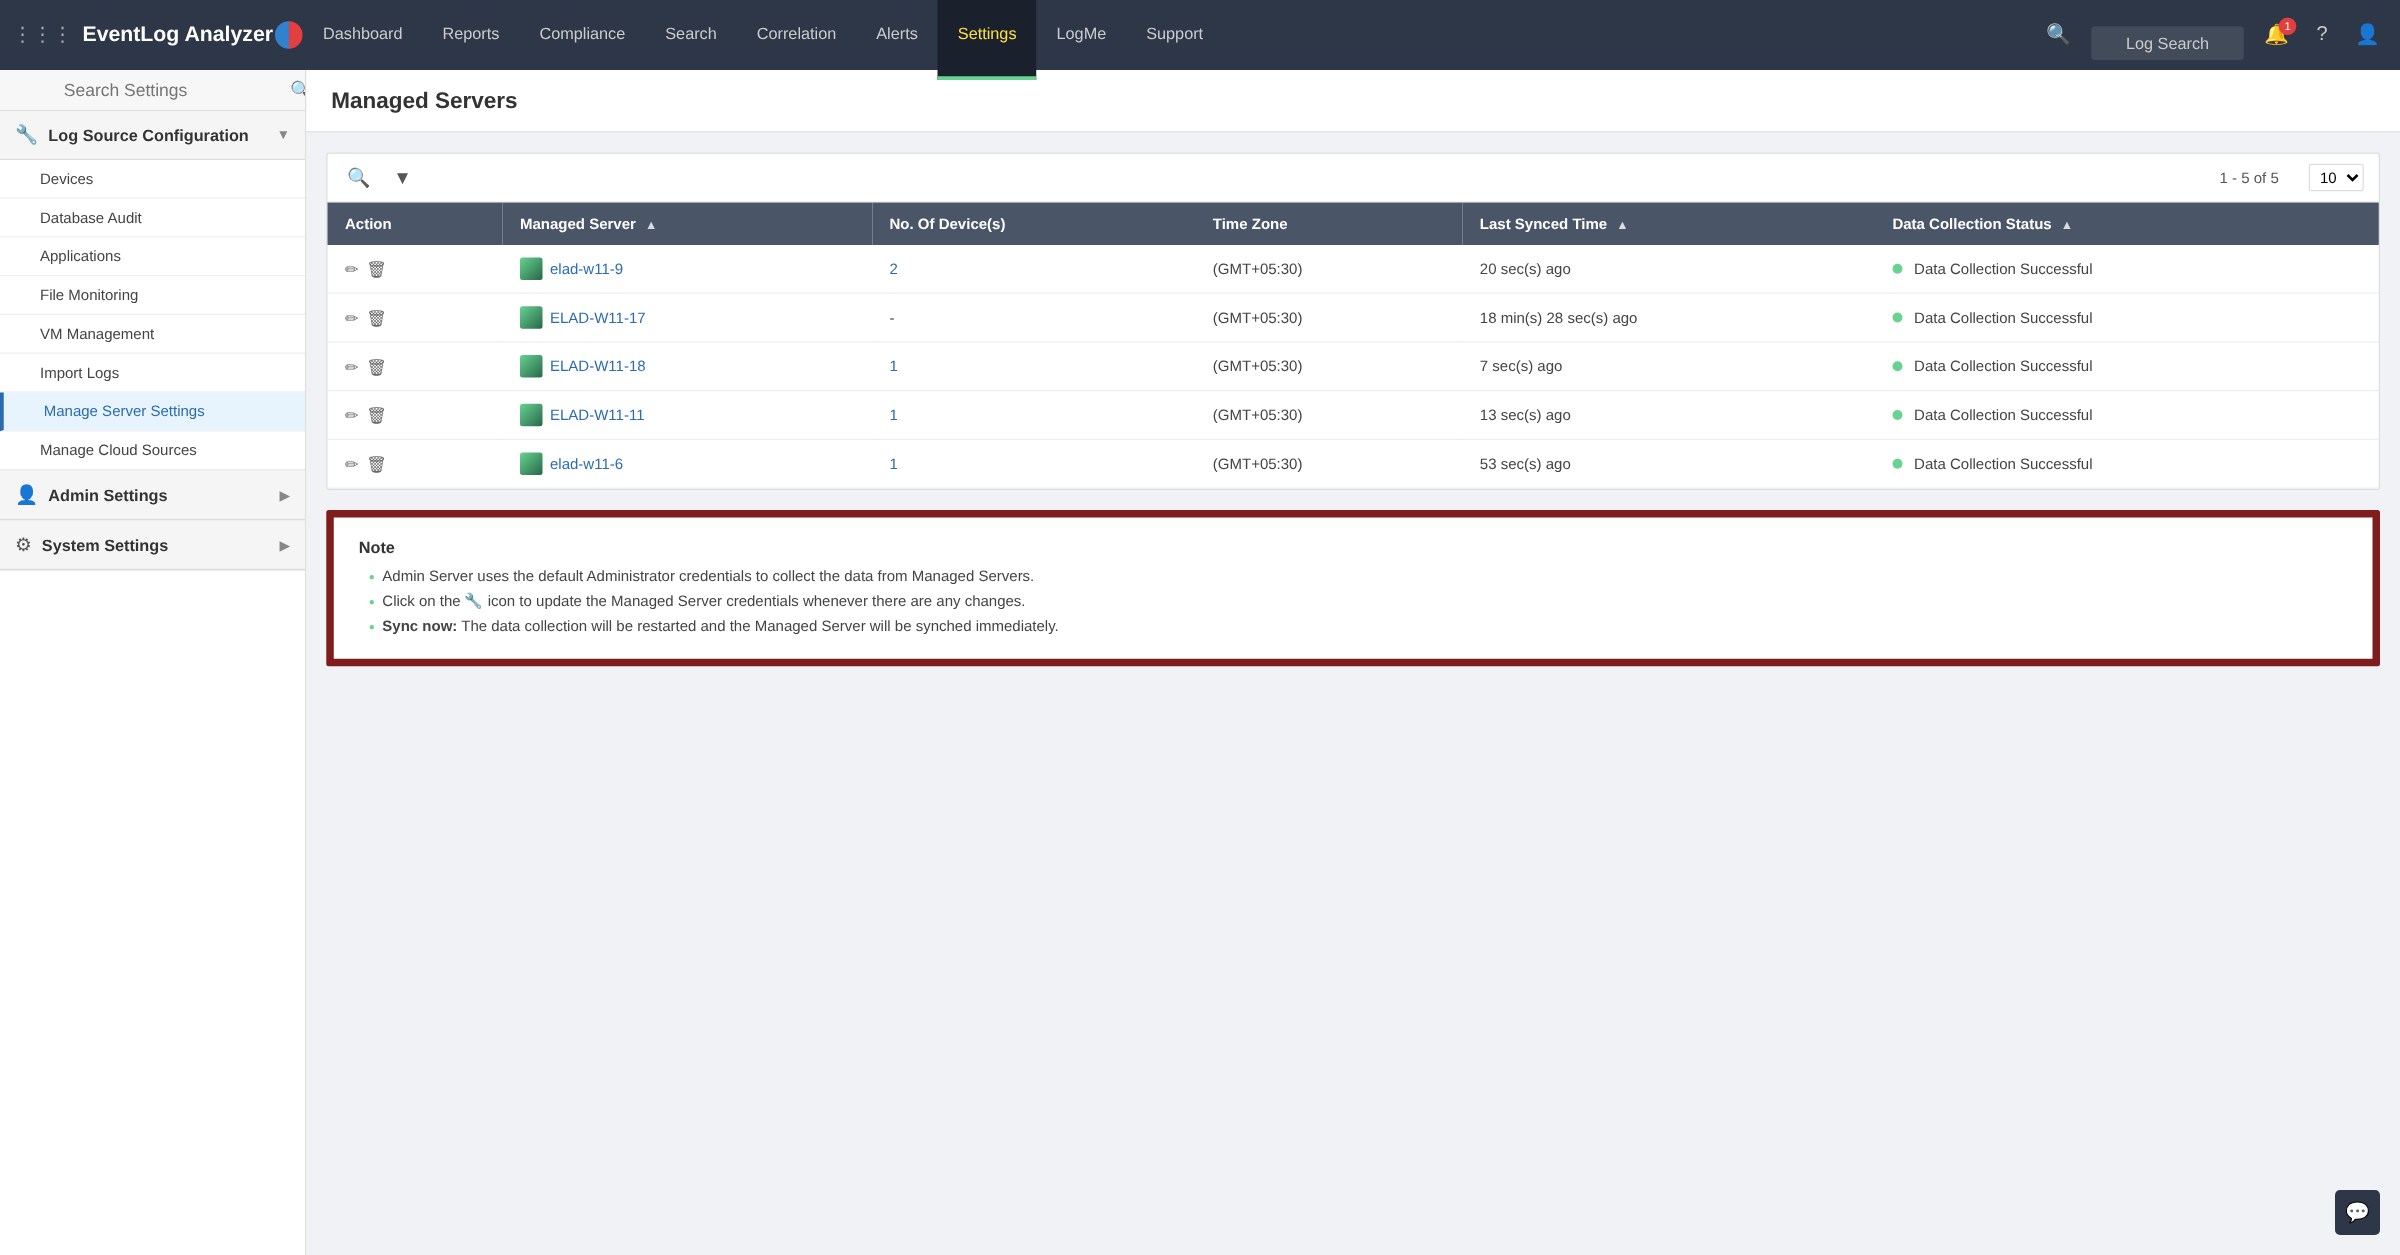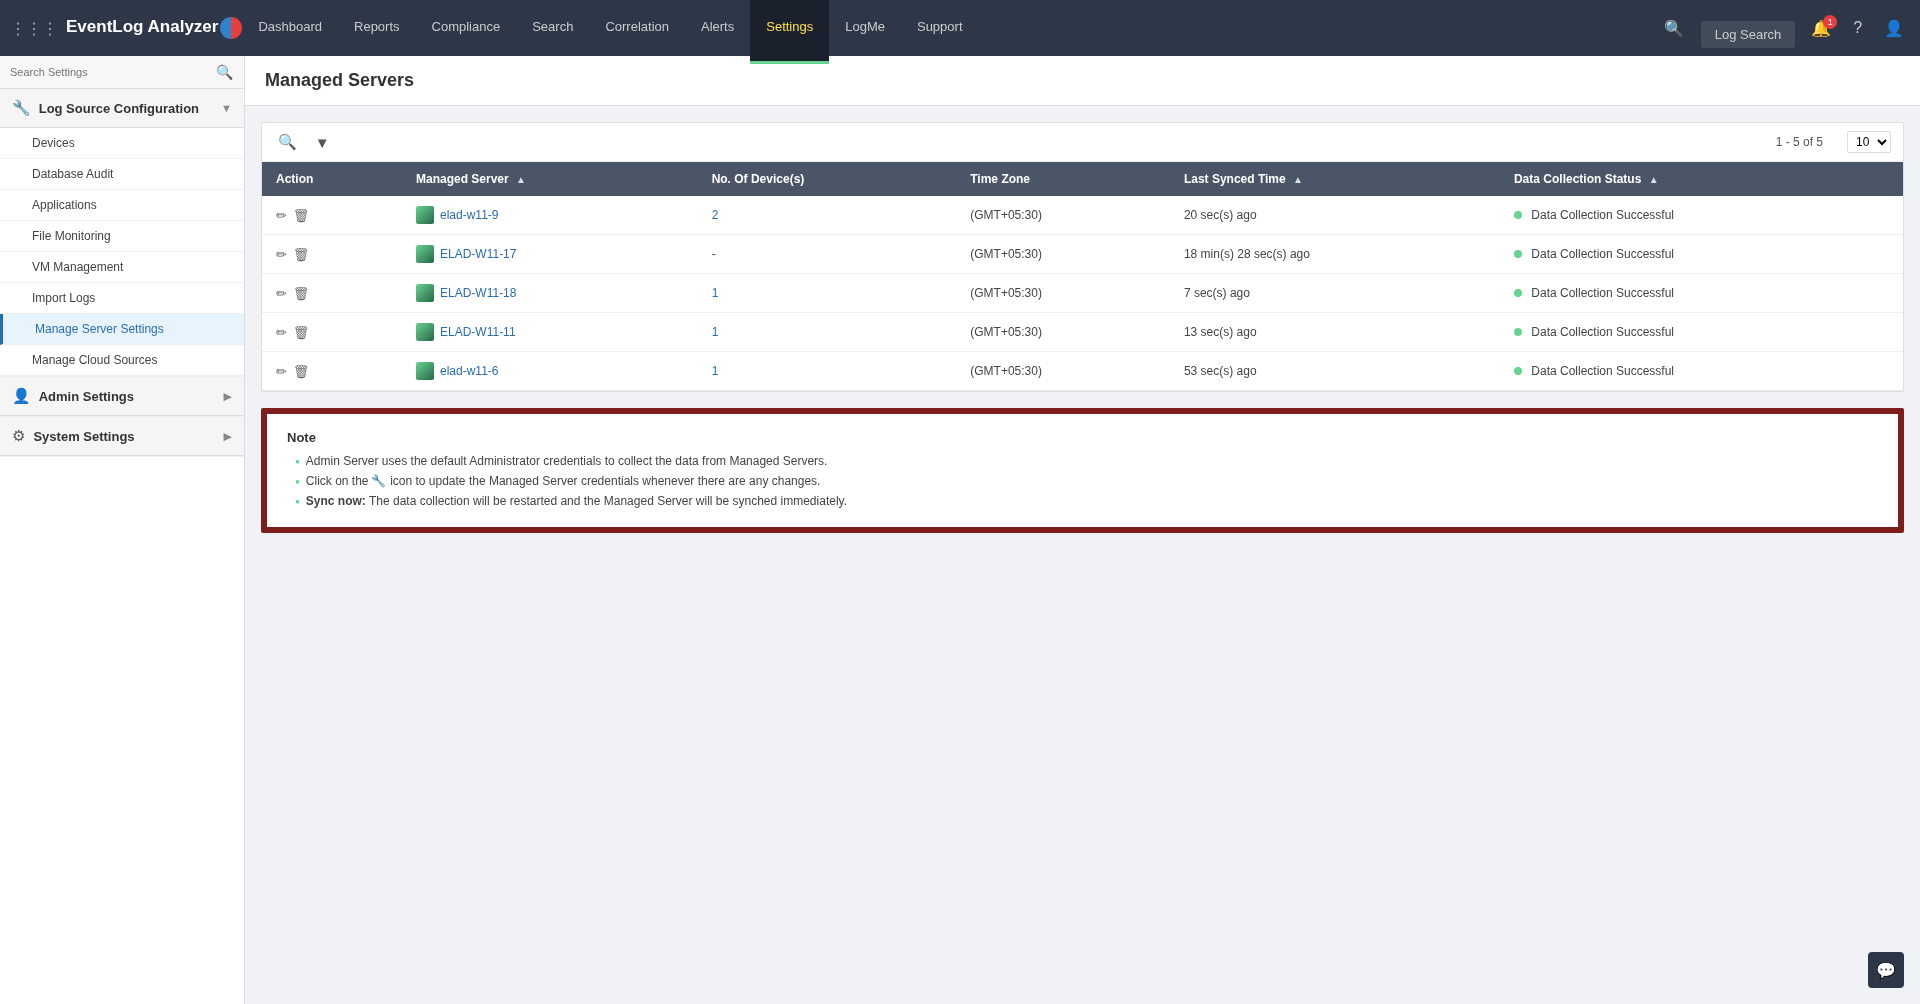--- a/index.html
+++ b/index.html
@@ -64,21 +64,21 @@
       gap: 10px;
       margin-left: auto;
     }
     .log-search-btn {
       display: flex;
       align-items: center;
       gap: 6px;
       background: rgba(255,255,255,0.1);
       border: none;
       color: #ccc;
-      padding: 6px 14px;
+      padding: 6px 28px;
       border-radius: 3px;
       cursor: pointer;
       font-size: 13px;
       margin-top: 12px;
     }
     .icon-btn {
       background: none;
       border: none;
       color: #ccc;
       cursor: pointer;
@@ -119,23 +119,24 @@
       display: flex;
       align-items: center;
       padding: 8px 10px;
       border-bottom: 1px solid #ddd;
       background: #f7f7f7;
     }
     .sidebar-search input {
       flex: 1;
       border: none;
       background: transparent;
-      font-size: 11px;
+      font-size: 14px;
       outline: none;
       color: #555;
+      margin-left: 41px;
     }
     .sidebar-search .search-icon {
       color: #888;
       font-size: 14px;
     }
     .sidebar-section {
       border-bottom: 1px solid #eee;
     }
     .sidebar-section-header {
       display: flex;

